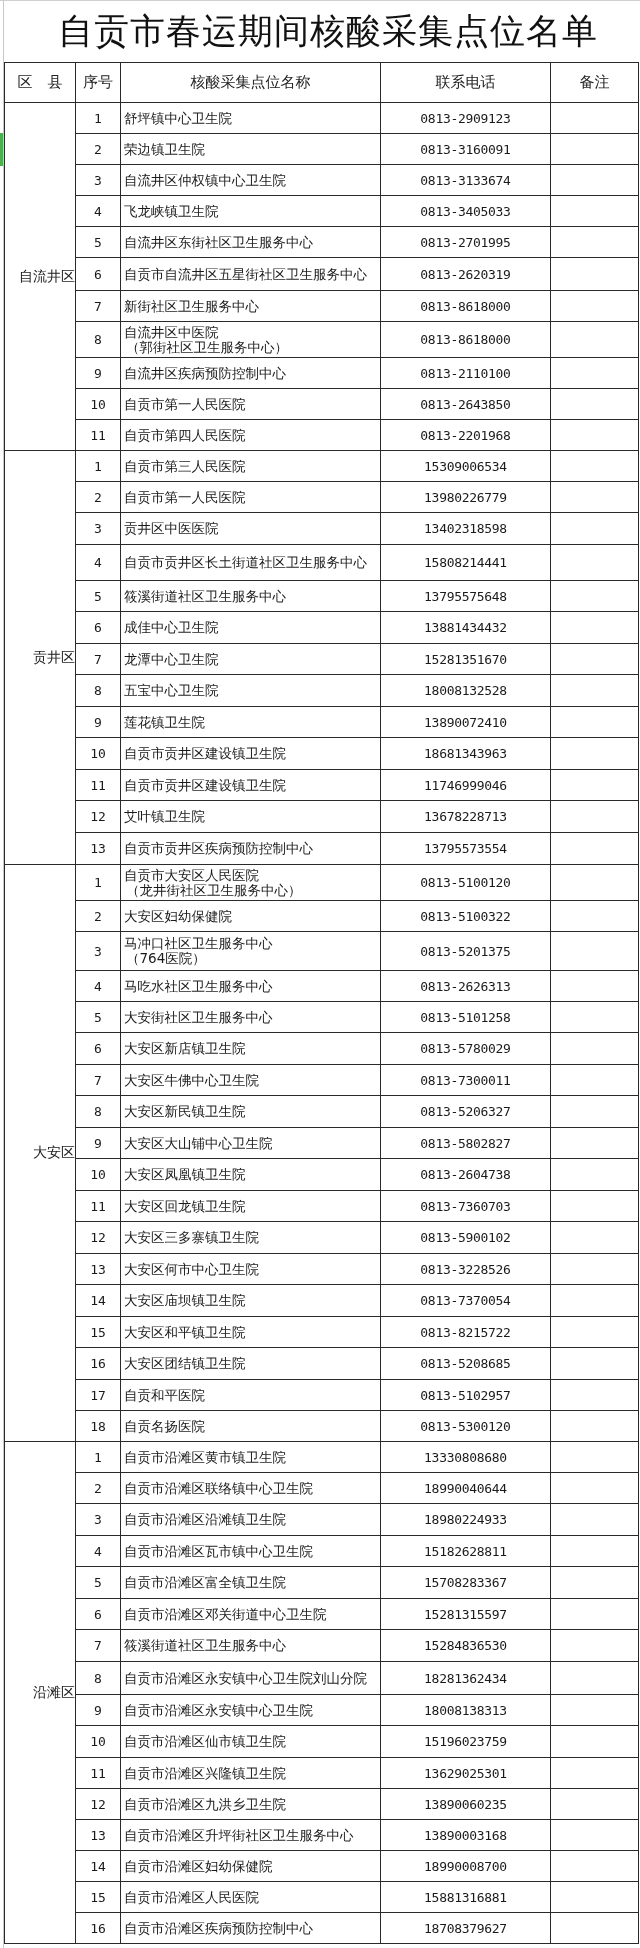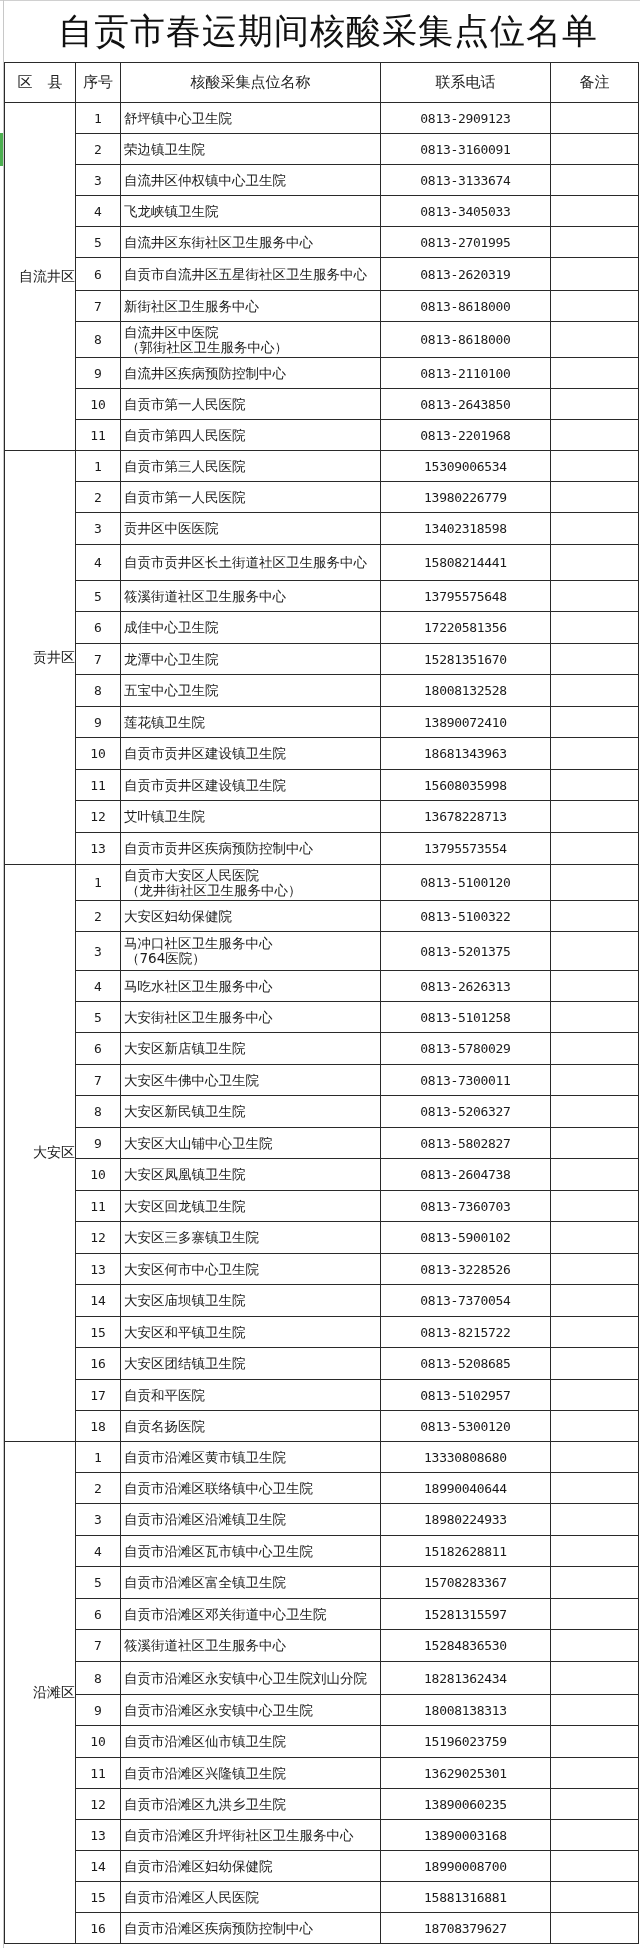--- a/index.html
+++ b/index.html
@@ -183,21 +183,21 @@
           <span class="name-line">筱溪街道社区卫生服务中心</span>
         </td>
         <td class="phone">13795575648</td>
         <td class="remark"></td>
       </tr>
       <tr style="height: 32px;">
         <td class="seq">6</td>
         <td class="name">
           <span class="name-line">成佳中心卫生院</span>
         </td>
-        <td class="phone">17220581356</td>
+        <td class="phone">13881434432</td>
         <td class="remark"></td>
       </tr>
       <tr style="height: 31px;">
         <td class="seq">7</td>
         <td class="name">
           <span class="name-line">龙潭中心卫生院</span>
         </td>
         <td class="phone">15281351670</td>
         <td class="remark"></td>
       </tr>
@@ -223,21 +223,21 @@
           <span class="name-line">自贡市贡井区建设镇卫生院</span>
         </td>
         <td class="phone">18681343963</td>
         <td class="remark"></td>
       </tr>
       <tr style="height: 31px;">
         <td class="seq">11</td>
         <td class="name">
           <span class="name-line">自贡市贡井区建设镇卫生院</span>
         </td>
-        <td class="phone">15608035998</td>
+        <td class="phone">11746999046</td>
         <td class="remark"></td>
       </tr>
       <tr style="height: 32px;">
         <td class="seq">12</td>
         <td class="name">
           <span class="name-line">艾叶镇卫生院</span>
         </td>
         <td class="phone">13678228713</td>
         <td class="remark"></td>
       </tr>

